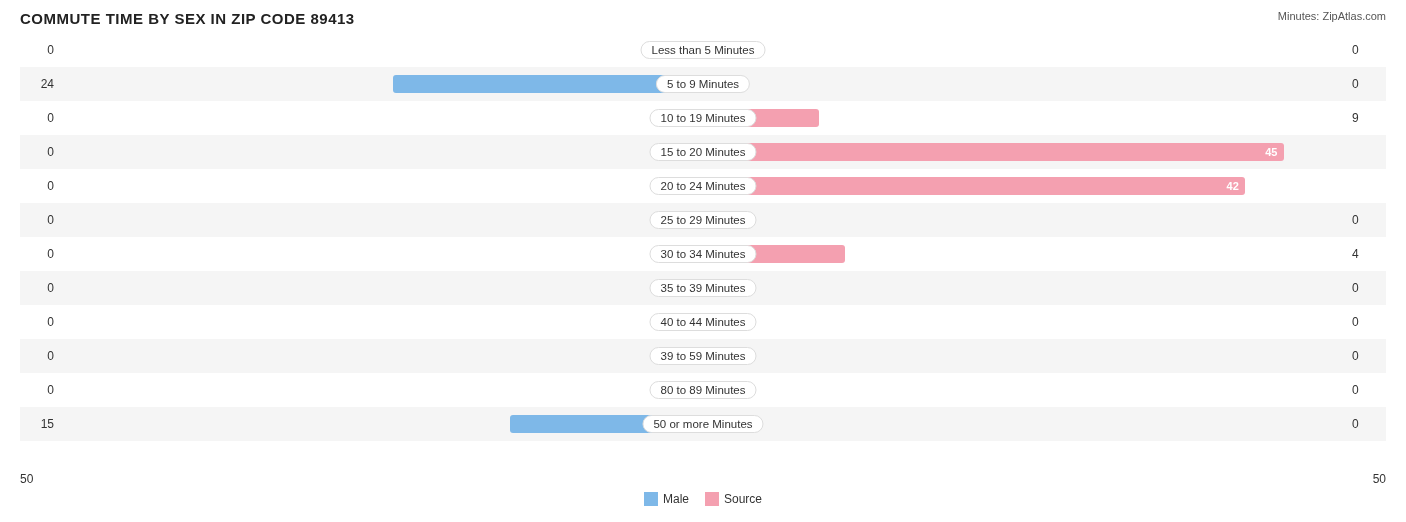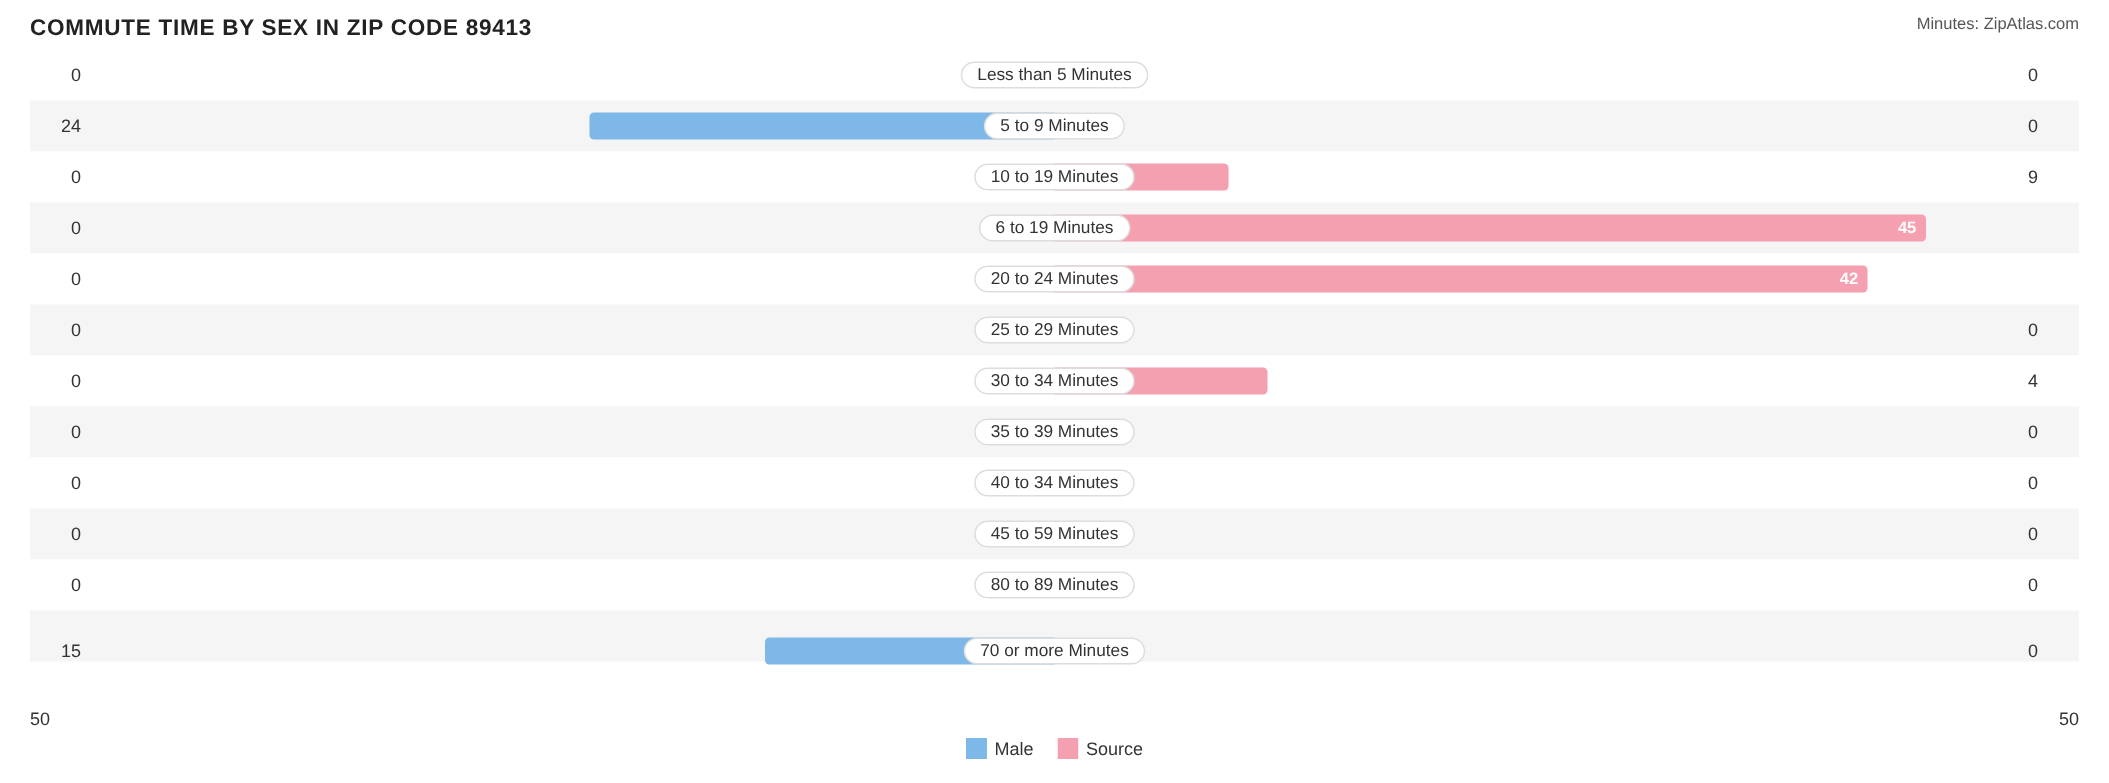--- a/index.html
+++ b/index.html
@@ -214,21 +214,21 @@
         <div class="left-value">0</div>
         <div class="bars-center">
           <div class="male-bar-container" style="width: 725px;">
             <div class="male-bar" style="width: 0px;"></div>
           </div>
           <div class="female-bar-container" style="width: 725px;">
             <div class="female-bar" style="width: 580.5px; position: relative;">
               <span style="position: absolute; right: 6px; top: 50%; transform: translateY(-50%); color: rgb(255, 255, 255); font-size: 11px; font-weight: bold; z-index: 12;">45</span>
             </div>
           </div>
-          <div class="label-box">6 to 19 Minutes</div>
+          <div class="label-box">15 to 20 Minutes</div>
         </div>
         <div class="right-value"></div>
       </div>
       <div class="row-bg even" style="top: 136px;"></div>
       <div class="bar-row" style="top: 136px;">
         <div class="left-value">0</div>
         <div class="bars-center">
           <div class="male-bar-container" style="width: 725px;">
             <div class="male-bar" style="width: 0px;"></div>
           </div>
@@ -286,63 +286,63 @@
       <div class="row-bg even" style="top: 272px;"></div>
       <div class="bar-row" style="top: 272px;">
         <div class="left-value">0</div>
         <div class="bars-center">
           <div class="male-bar-container" style="width: 725px;">
             <div class="male-bar" style="width: 0px;"></div>
           </div>
           <div class="female-bar-container" style="width: 725px;">
             <div class="female-bar" style="width: 0px;"></div>
           </div>
-          <div class="label-box">40 to 34 Minutes</div>
+          <div class="label-box">40 to 44 Minutes</div>
         </div>
         <div class="right-value">0</div>
       </div>
       <div class="row-bg odd" style="top: 306px;"></div>
       <div class="bar-row" style="top: 306px;">
         <div class="left-value">0</div>
         <div class="bars-center">
           <div class="male-bar-container" style="width: 725px;">
             <div class="male-bar" style="width: 0px;"></div>
           </div>
           <div class="female-bar-container" style="width: 725px;">
             <div class="female-bar" style="width: 0px;"></div>
           </div>
-          <div class="label-box">45 to 59 Minutes</div>
+          <div class="label-box">39 to 59 Minutes</div>
         </div>
         <div class="right-value">0</div>
       </div>
       <div class="row-bg even" style="top: 340px;"></div>
       <div class="bar-row" style="top: 340px;">
         <div class="left-value">0</div>
         <div class="bars-center">
           <div class="male-bar-container" style="width: 725px;">
             <div class="male-bar" style="width: 0px;"></div>
           </div>
           <div class="female-bar-container" style="width: 725px;">
             <div class="female-bar" style="width: 0px;"></div>
           </div>
           <div class="label-box">80 to 89 Minutes</div>
         </div>
         <div class="right-value">0</div>
       </div>
       <div class="row-bg odd" style="top: 374px;"></div>
-      <div class="bar-row" style="top: 384px;">
+      <div class="bar-row" style="top: 374px;">
         <div class="left-value">15</div>
         <div class="bars-center">
           <div class="male-bar-container" style="width: 725px;">
             <div class="male-bar" style="width: 193.5px;"></div>
           </div>
           <div class="female-bar-container" style="width: 725px;">
             <div class="female-bar" style="width: 0px;"></div>
           </div>
-          <div class="label-box">70 or more Minutes</div>
+          <div class="label-box">50 or more Minutes</div>
         </div>
         <div class="right-value">0</div>
       </div>
     </div>
 
   <div class="axis-label-left">50</div>
   <div class="axis-label-right">50</div>
 
   <div class="legend">
     <div class="legend-item">

